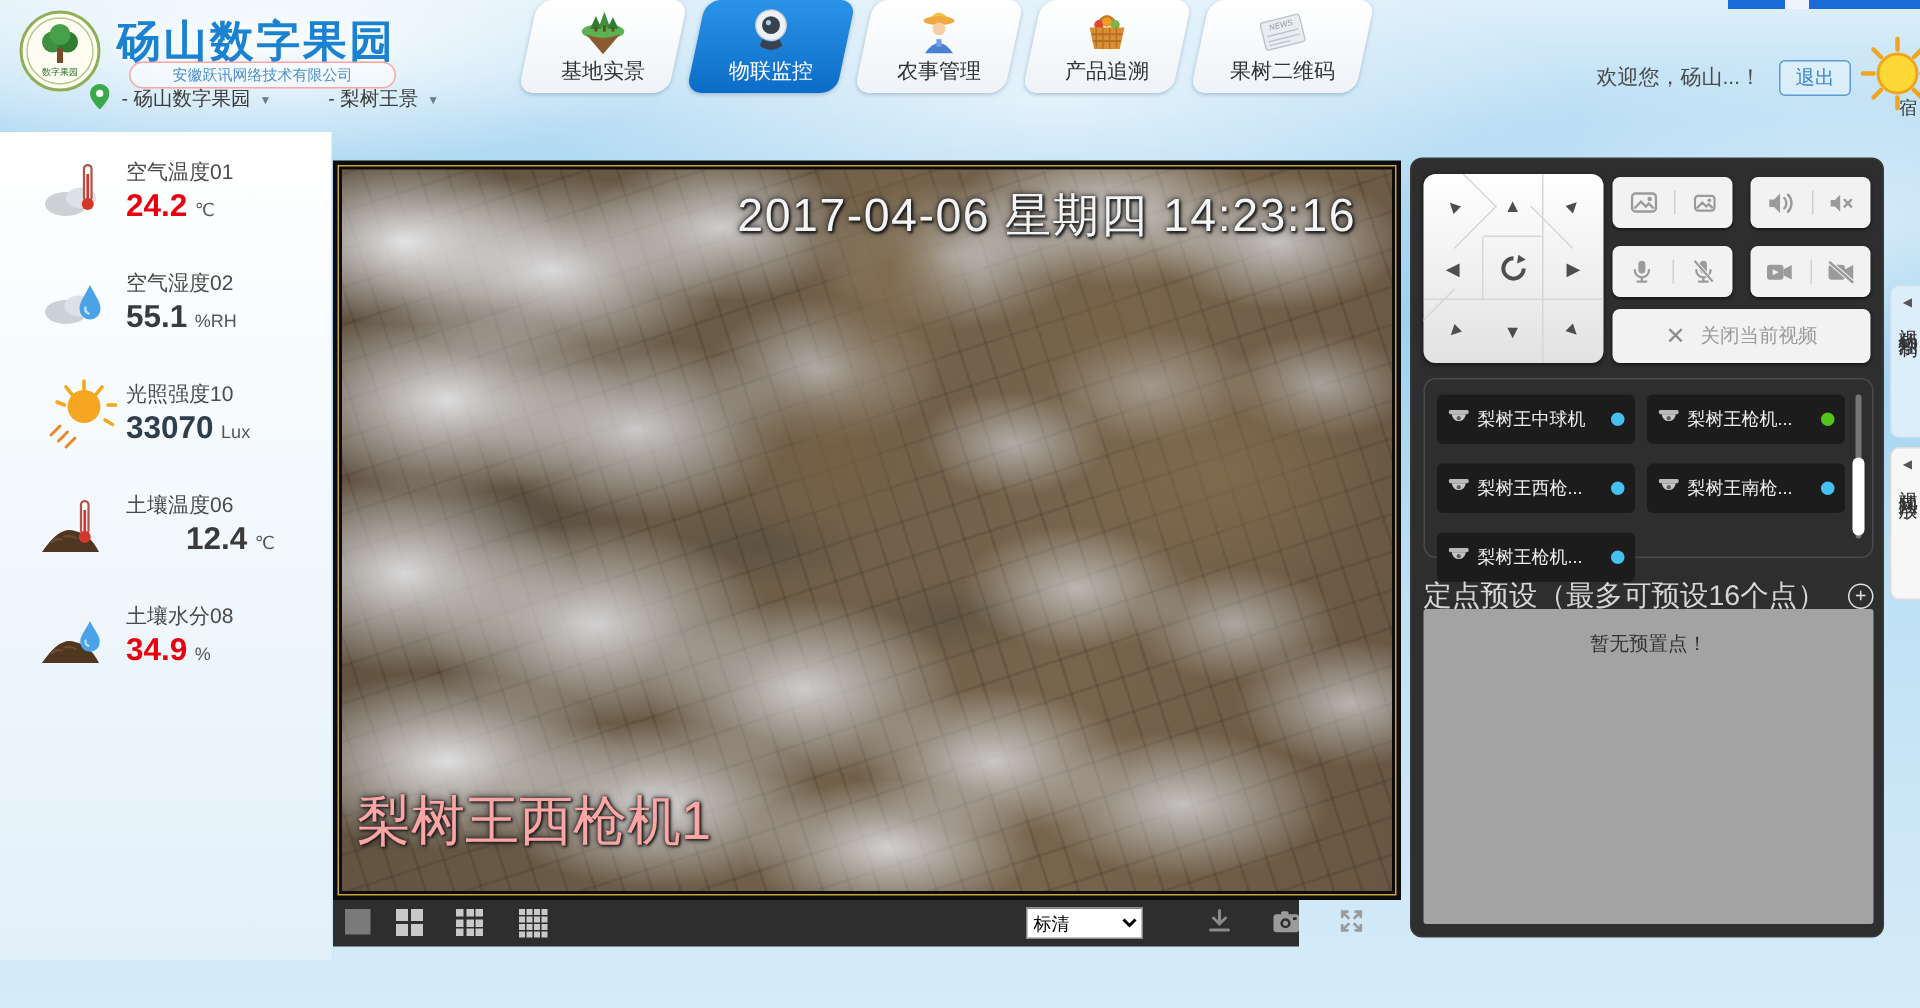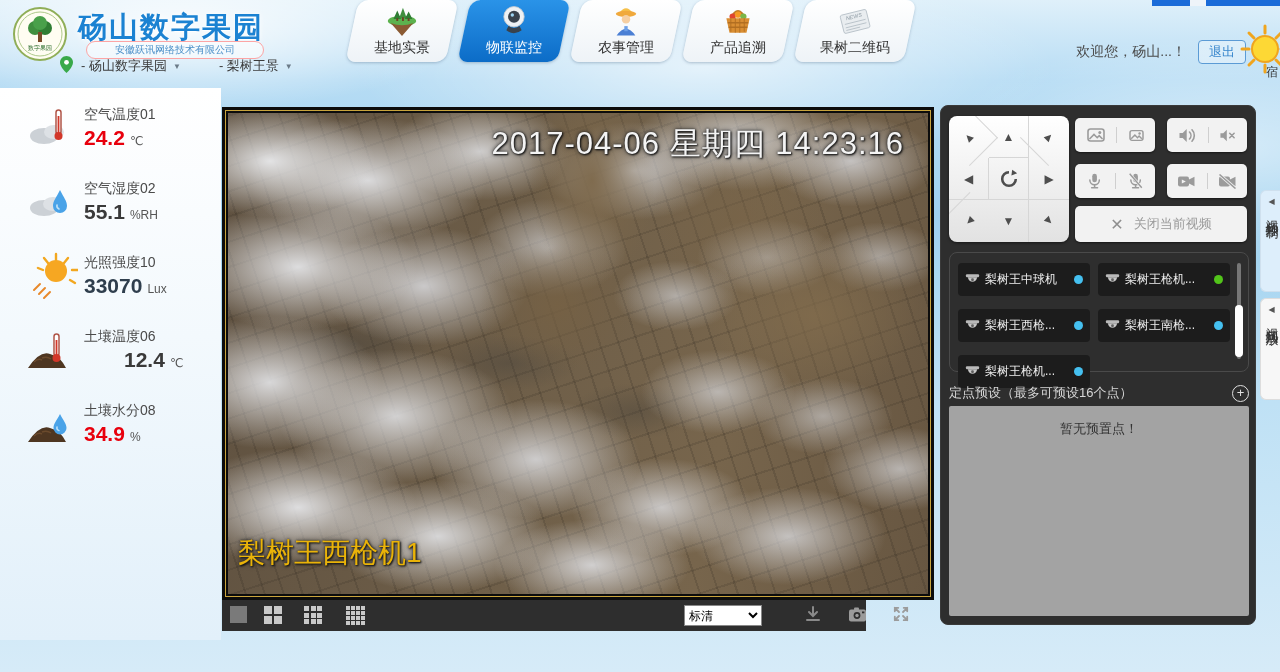--- a/index.html
+++ b/index.html
@@ -33,21 +33,21 @@
     background:linear-gradient(180deg,#ffffff,#eef3f7); box-shadow:0 1px 3px rgba(60,90,120,.35);
     position:relative; cursor:pointer; }
   .tab.wide { width:110px; }
   .tab.active { background:linear-gradient(180deg,#2a93e8,#0c6cc7); }
   .tab-inner { position:absolute; inset:0; transform:skewX(12deg); display:flex; flex-direction:column;
     align-items:center; justify-content:flex-end; padding-bottom:5px; }
   .tab-inner .ticon { height:36px; display:flex; align-items:center; }
   .tab-label { font-size:14px; color:#333; }
   .tab.active .tab-label { color:#fff; }
 
-  .user-area { position:absolute; top:40px; right:34px; display:flex; align-items:center; gap:12px; }
+  .user-area { position:absolute; top:40px; right:46px; display:flex; align-items:center; gap:12px; }
   .welcome { font-size:14px; color:#4a4a4a; }
   .logout-btn { font-size:13px; color:#3786cc; border:1px solid #5b9bd5; border-radius:4px;
     background:rgba(255,255,255,.35); padding:2px 10px; cursor:pointer; }
   .weather-sun { position:absolute; right:-12px; top:24px; }
   .weather-city { position:absolute; right:2px; top:64px; font-size:12px; color:#333; }
 
   
   .left-col { position:absolute; left:0; top:88px; width:221px; height:552px;
     background:linear-gradient(180deg,#ffffff 0%,#f3f9fd 45%,#e2f0fa 100%); }
   .sensors { position:absolute; left:26px; top:104px; width:190px; }
@@ -92,21 +92,21 @@
       radial-gradient(ellipse 140px 65px at 52% 94%, rgba(225,226,230,.85), rgba(225,226,230,0) 70%),
       radial-gradient(ellipse 120px 40px at 18% 48%, rgba(70,66,60,.4), rgba(70,66,60,0) 70%),
       radial-gradient(ellipse 100px 40px at 40% 52%, rgba(66,62,56,.38), rgba(66,62,56,0) 70%),
       radial-gradient(ellipse 90px 40px at 58% 62%, rgba(64,60,54,.35), rgba(64,60,54,0) 70%),
       repeating-linear-gradient(72deg, rgba(35,30,24,0) 0 16px, rgba(35,30,24,.16) 16px 18px),
       repeating-linear-gradient(-18deg, rgba(35,30,24,0) 0 22px, rgba(30,26,20,.13) 22px 24px),
       linear-gradient(100deg,#5f5140 0%,#6f5f49 45%,#77654c 70%,#675641 100%);
   }
   .vid-timestamp { position:absolute; top:12px; right:26px; font-size:31px; color:#f4f4f4; letter-spacing:1px;
     text-shadow:0 0 2px #333, 0 0 5px #222, 1px 1px 2px #000; white-space:nowrap; }
-  .vid-camname { position:absolute; left:12px; bottom:24px; font-size:28px; color:#eab308;
+  .vid-camname { position:absolute; left:12px; bottom:24px; font-size:36px; color:#fca5a5;
     text-shadow:0 0 2px #333, 0 0 5px #222, 1px 1px 2px #000; }
 
   
   .video-toolbar { position:absolute; left:222px; top:600px; width:644px; height:31px; background:#2e2e2e; }
   .gview { position:absolute; top:6px; cursor:pointer; display:grid; }
   .gv1 { left:8px; width:17px; height:17px; background:#7a7a7a; }
   .gv2 { left:42px; grid-template-columns:repeat(2,8px); gap:2px; }
   .gv2 i { width:8px; height:8px; background:#c9c9c9; }
   .gv3 { left:82px; grid-template-columns:repeat(3,5px); gap:1.5px; }
   .gv3 i { width:5px; height:5px; background:#c9c9c9; }
@@ -149,21 +149,21 @@
   .cam-pill { height:33px; background:#1c1c1c; border-radius:4px; display:flex; align-items:center;
     gap:5px; padding:0 7px; cursor:pointer; }
   .cam-name { font-size:12px; color:#ededed; white-space:nowrap; }
   .cam-dot { width:9px; height:9px; border-radius:50%; margin-left:auto; }
   .scroll-track { position:absolute; right:7px; top:10px; bottom:12px; width:4px;
     background:rgba(255,255,255,.35); border-radius:2px; cursor:pointer; }
   .scroll-thumb { position:absolute; right:5px; bottom:14px; width:8px; height:52px; background:#fff;
     border-radius:4px; cursor:pointer; }
 
   .preset-header { position:absolute; left:8px; top:278px; width:300px; display:flex; align-items:center; }
-  .preset-title { font-size:13px; color:#d6d6d6; }
+  .preset-title { font-size:19px; color:#d6d6d6; }
   .plus-circle { margin-left:auto; width:17px; height:17px; border:1.5px solid #e0e0e0; border-radius:50%;
     color:#e0e0e0; font-size:13px; line-height:14px; text-align:center; cursor:pointer; }
   .preset-area { position:absolute; left:8px; top:300px; width:300px; height:210px; background:#a3a3a3;
     border-radius:2px; text-align:center; padding-top:14px; font-size:13px; color:#333; }
 
   
   .side-tab { position:absolute; left:1260px; width:22px; border:1px solid #cfe0ee; border-right:none;
     border-radius:6px 0 0 6px; display:flex; flex-direction:column; align-items:center; padding:6px 0 4px;
     gap:3px; cursor:pointer; }
   .side-tab-1 { top:190px; height:102px; background:#ddeefb; }

